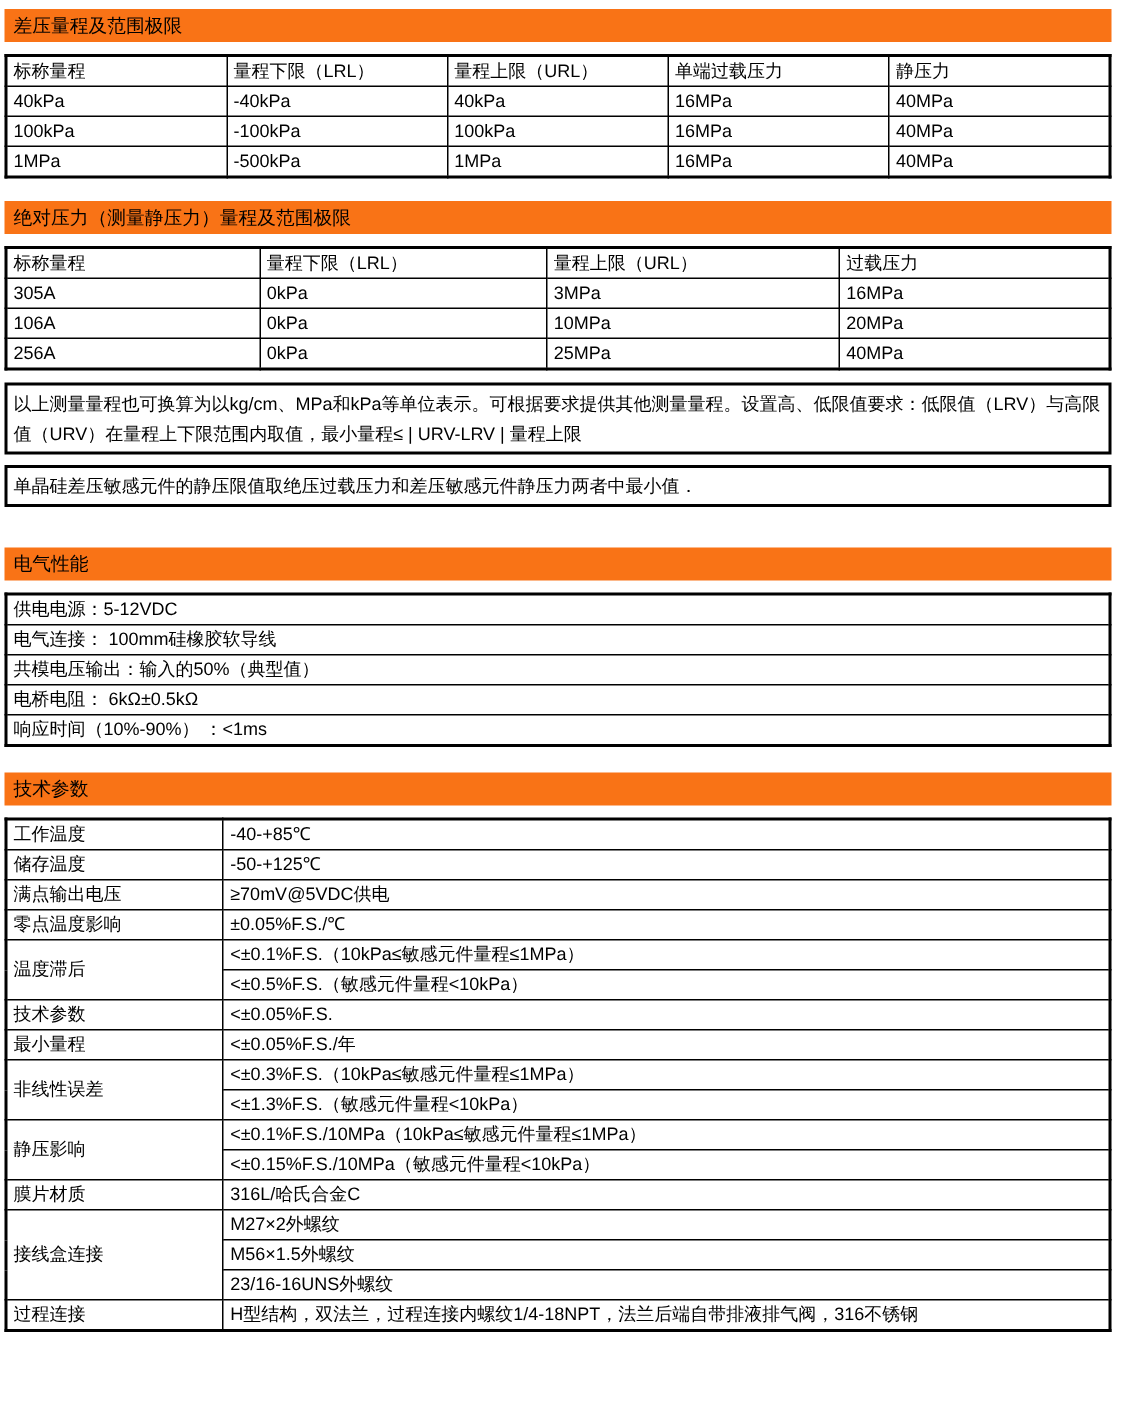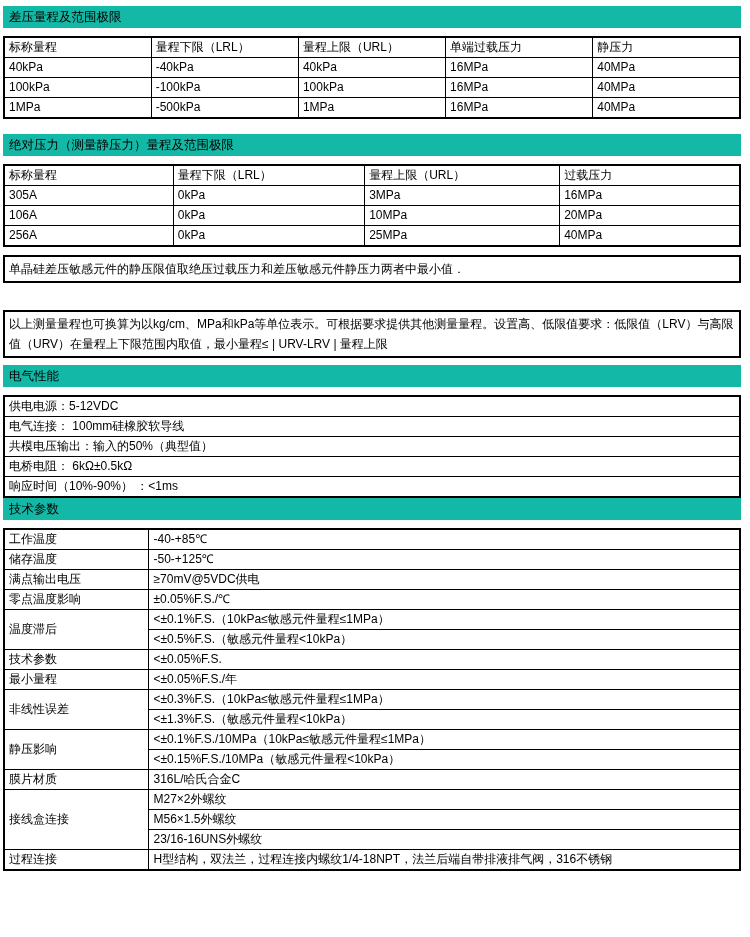--- a/index.html
+++ b/index.html
@@ -4,21 +4,21 @@
 <style>
   html,body { margin:0; padding:0; background:#ffffff; }
   body {
     width:750px; height:937px;
     font-family:"Liberation Sans", sans-serif;
     font-size:12px; color:#000;
     -webkit-font-smoothing:antialiased;
   }
   .page { padding:6px 9px 1px 3px; }
   .section-bar {
-    background:#14b8a6;
+    background:#f97316;
     height:22px; line-height:22px;
     padding-left:6px;
     margin:0 0 8px 0;
     font-size:12.5px;
     color:#000;
   }
   table {
     border-collapse:collapse;
     width:100%;
     table-layout:fixed;
@@ -31,21 +31,21 @@
     line-height:19px;
     font-weight:normal;
     text-align:left;
     font-size:12px;
     overflow:hidden;
     white-space:nowrap;
     vertical-align:middle;
   }
   .mb15 { margin-bottom:15px; }
   .mb8  { margin-bottom:8px; }
-  .mb17 { }
+  .mb17 { margin-bottom:17px; }
   .note {
     border:2px solid #000;
     padding:2px 4px;
     line-height:20px;
     font-size:12px;
   }
   .note1 { margin-bottom:7px; }
   .note2 { margin-bottom:27px; }
   
   .t5 col { width:20%; }
@@ -129,22 +129,22 @@
     </tr>
     <tr>
       <td>256A</td>
       <td>0kPa</td>
       <td>25MPa</td>
       <td>40MPa</td>
     </tr>
   </tbody>
     </table>
 
+  <div class="note note1">以上测量量程也可换算为以kg/cm、MPa和kPa等单位表示。可根据要求提供其他测量量程。设置高、低限值要求：低限值（LRV）与高限值（URV）在量程上下限范围内取值，最小量程≤ | URV-LRV | 量程上限</div>
   <div class="note note2">单晶硅差压敏感元件的静压限值取绝压过载压力和差压敏感元件静压力两者中最小值．</div>
-  <div class="note note1">以上测量量程也可换算为以kg/cm、MPa和kPa等单位表示。可根据要求提供其他测量量程。设置高、低限值要求：低限值（LRV）与高限值（URV）在量程上下限范围内取值，最小量程≤ | URV-LRV | 量程上限</div>
 
   <div class="section-bar">电气性能</div>
 
   <table class="tbl mb17">
     <tbody>
         <tr>
           <td>供电电源：5-12VDC</td>
         </tr>
     <tr>
           <td>电气连接： 100mm硅橡胶软导线</td>

